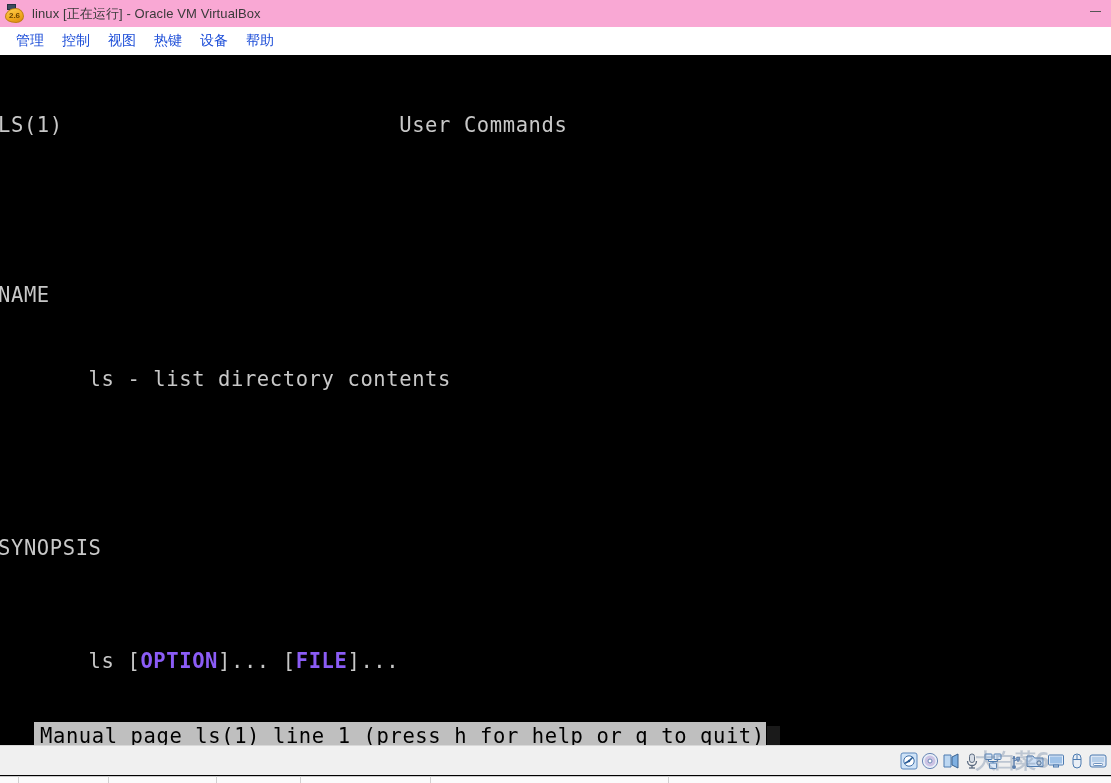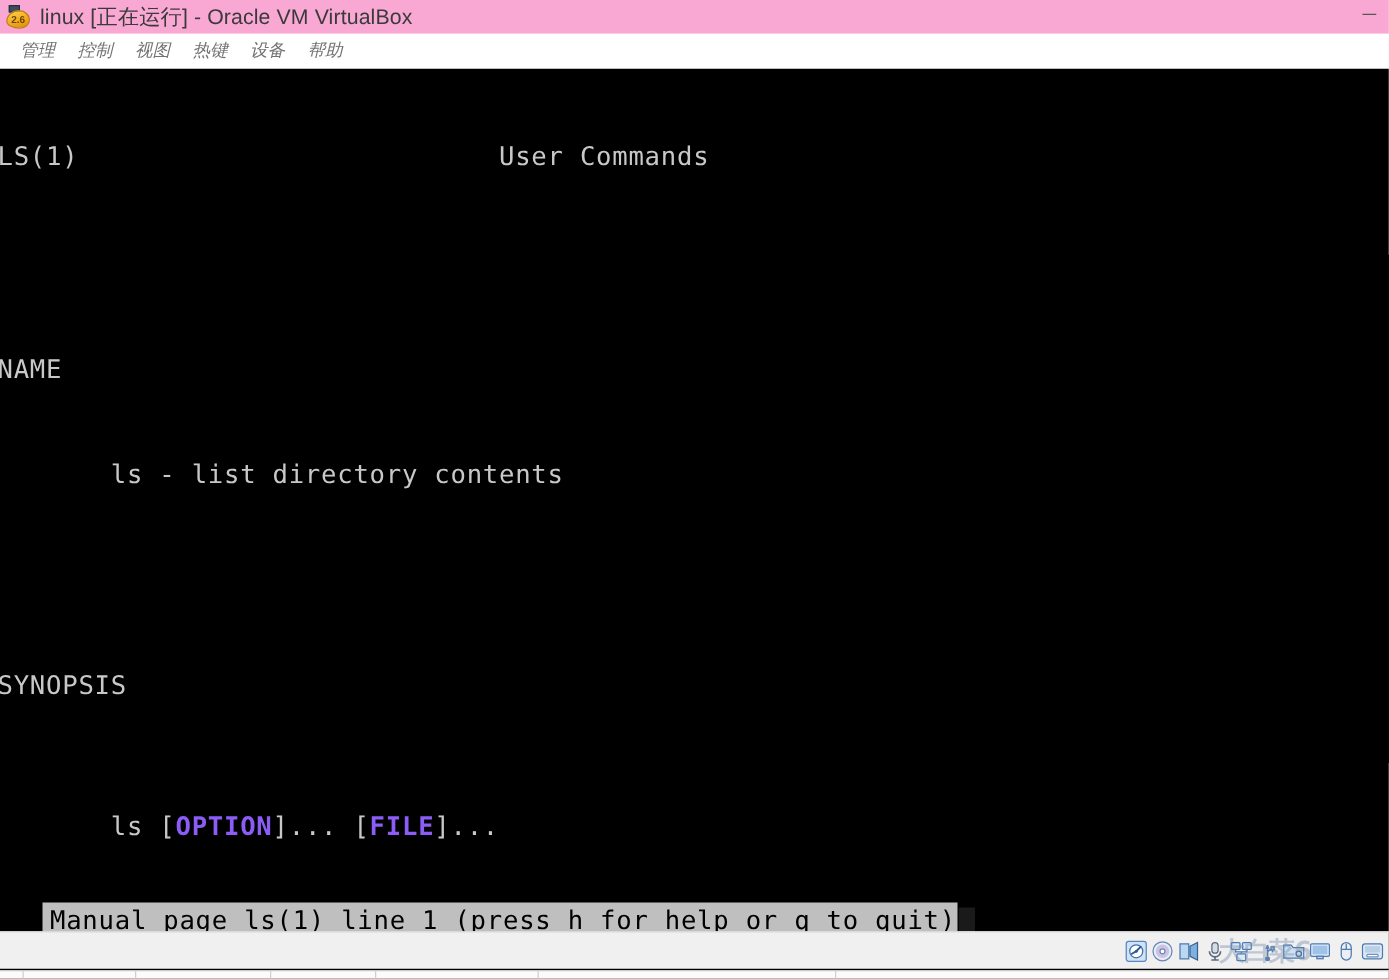--- a/index.html
+++ b/index.html
@@ -57,21 +57,21 @@
     border: 1px solid #c07f10;
     box-sizing: border-box;
     font-size: 8px;
     line-height: 13px;
     text-align: center;
     color: #6b4500;
     font-family: "Liberation Sans", sans-serif;
     font-weight: bold;
   }
   #window-title {
-    font-size: 17px;
+    font-size: 13px;
     color: #3a3a3a;
     white-space: nowrap;
     letter-spacing: 0.1px;
     text-align: center;
   }
   #win-controls {
     position: absolute;
     right: 0;
     top: 0;
     height: 27px;
@@ -99,25 +99,24 @@
     width: 1111px;
     height: 28px;
     background: #ffffff;
     display: flex;
     align-items: center;
     padding-left: 7px;
     box-sizing: border-box;
   }
   .menu-item {
     font-size: 14px;
-    color: #737373;
+    color: #1d4ed8;
     padding: 2px 9px 2px 9px;
     white-space: nowrap;
     font-family: "Liberation Sans", sans-serif;
-    font-style: italic;
   }
 
   
   #guest-screen {
     position: absolute;
     left: 0;
     top: 55px;
     width: 1111px;
     height: 776px;
     background: #000000;

